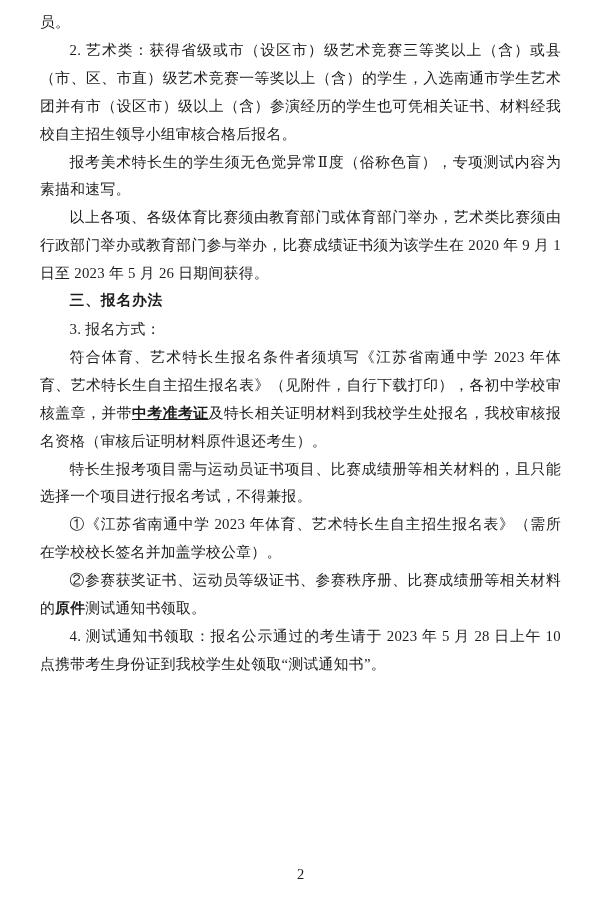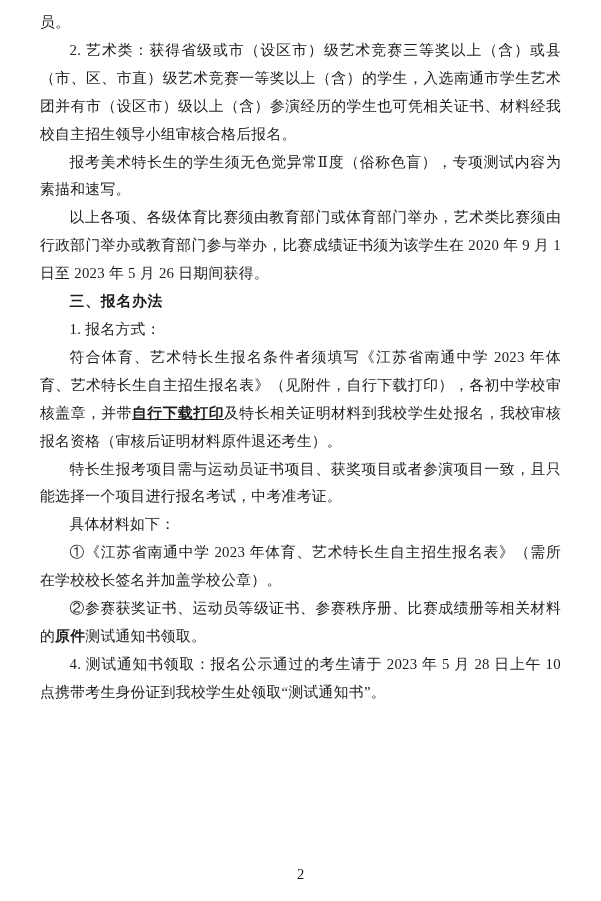--- a/index.html
+++ b/index.html
@@ -29,20 +29,21 @@
     text-align: justify;
     text-justify: inter-ideograph;
     letter-spacing: 0.3px;
     word-break: break-all;
   }
   .doc-body p.indent { text-indent: 2em; }
   .doc-body p.heading {
     text-indent: 2em;
     font-weight: bold;
     letter-spacing: 0.8px;
+    font-family: Liberation Mono, monospace;
   }
   .bold { font-weight: bold; }
   .underline { text-decoration: underline; }
   .page-number {
     position: absolute;
     top: 862px;
     left: 0;
     right: 0;
     text-align: center;
     font-size: 14.5px;
@@ -52,22 +53,21 @@
 </head>
 <body>
 
 <div class="page">
   <div class="doc-body">
       <p class="plain"><span>员。</span></p>
       <p class="indent"><span>2. 艺术类：获得省级或市（设区市）级艺术竞赛三等奖以上（含）或县（市、区、市直）级艺术竞赛一等奖以上（含）的学生，入选南通市学生艺术团并有市（设区市）级以上（含）参演经历的学生也可凭相关证书、材料经我校自主招生领导小组审核合格后报名。</span></p>
       <p class="indent"><span>报考美术特长生的学生须无色觉异常Ⅱ度（俗称色盲），专项测试内容为素描和速写。</span></p>
       <p class="indent"><span>以上各项、各级体育比赛须由教育部门或体育部门举办，艺术类比赛须由行政部门举办或教育部门参与举办，比赛成绩证书须为该学生在 2020 年 9 月 1 日至 2023 年 5 月 26 日期间获得。</span></p>
       <p class="heading"><span>三、报名办法</span></p>
-      <p class="indent"><span>1. 报名方式：</span></p>
-      <p class="indent"><span>符合体育、艺术特长生报名条件者须填写《江苏省南通中学 2023 年体育、艺术特长生自主招生报名表》（见附件，自行下载打印），各初中学校审核盖章，并带</span><span class="bold underline">自行下载打印</span><span>及特长相关证明材料到我校学生处报名，我校审核报名资格（审核后证明材料原件退还考生）。</span></p>
-      <p class="indent"><span>特长生报考项目需与运动员证书项目、获奖项目或者参演项目一致，且只能选择一个项目进行报名考试，中考准考证。</span></p>
-      <p class="indent"><span>具体材料如下：</span></p>
+      <p class="indent"><span>3. 报名方式：</span></p>
+      <p class="indent"><span>符合体育、艺术特长生报名条件者须填写《江苏省南通中学 2023 年体育、艺术特长生自主招生报名表》（见附件，自行下载打印），各初中学校审核盖章，并带</span><span class="bold underline">中考准考证</span><span>及特长相关证明材料到我校学生处报名，我校审核报名资格（审核后证明材料原件退还考生）。</span></p>
+      <p class="indent"><span>特长生报考项目需与运动员证书项目、比赛成绩册等相关材料的，且只能选择一个项目进行报名考试，不得兼报。</span></p>
       <p class="indent"><span>①《江苏省南通中学 2023 年体育、艺术特长生自主招生报名表》（需所在学校校长签名并加盖学校公章）。</span></p>
       <p class="indent"><span>②参赛获奖证书、运动员等级证书、参赛秩序册、比赛成绩册等相关材料的</span><span class="bold">原件</span><span>测试通知书领取。</span></p>
       <p class="indent"><span>4. 测试通知书领取：报名公示通过的考生请于 2023 年 5 月 28 日上午 10 点携带考生身份证到我校学生处领取“测试通知书”。</span></p>
     </div>
   <div class="page-number">2</div>
 </div>
 
 </body></html>

